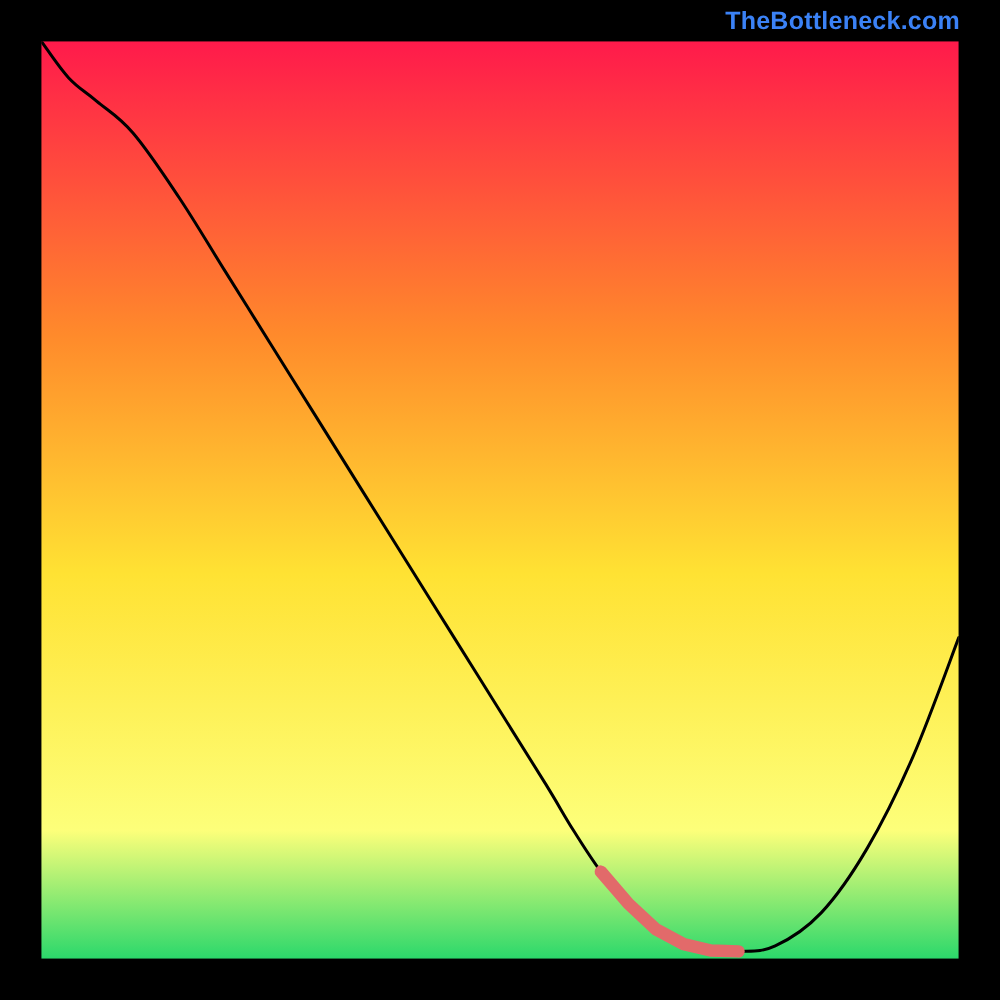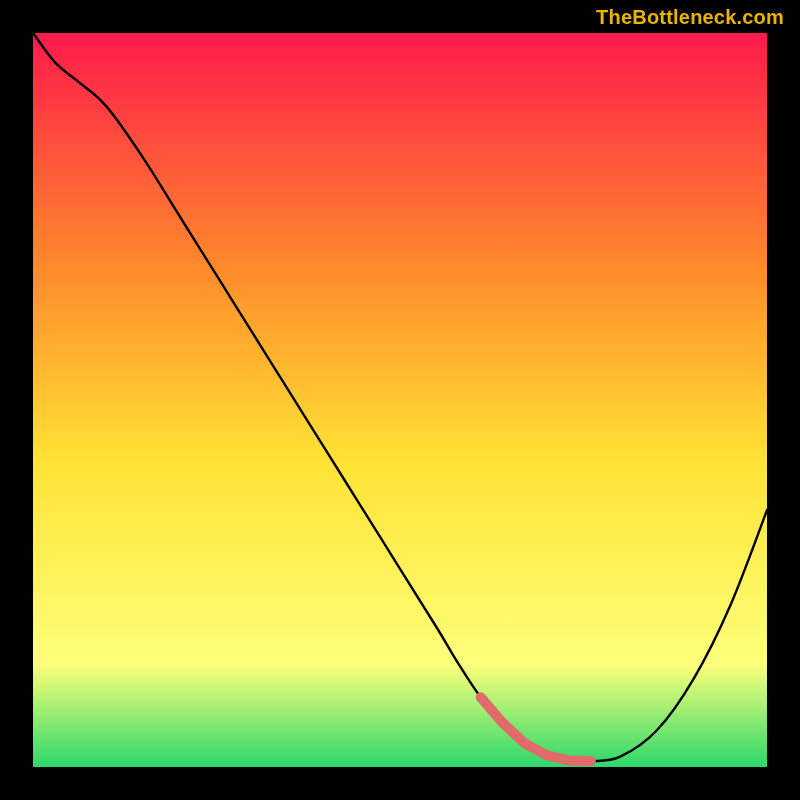--- a/index.html
+++ b/index.html
@@ -19,25 +19,25 @@
   .plot {
     position: absolute;
     left: 33px;
     top: 33px;
     width: 734px;
     height: 734px;
   }
   .watermark {
     position: absolute;
     top: 6px;
-    right: 16px;
+    right: 32px;
     font-family: Arial, Helvetica, sans-serif;
     font-size: 20px;
     font-weight: 600;
-    color: #eab308;
+    color: #3b82f6;
     letter-spacing: 0.2px;
   }
   svg { display: block; }
 </style>
 </head>
 <body>
 
 <div class="frame">
   <div class="watermark">TheBottleneck.com</div>
   <div class="plot">

